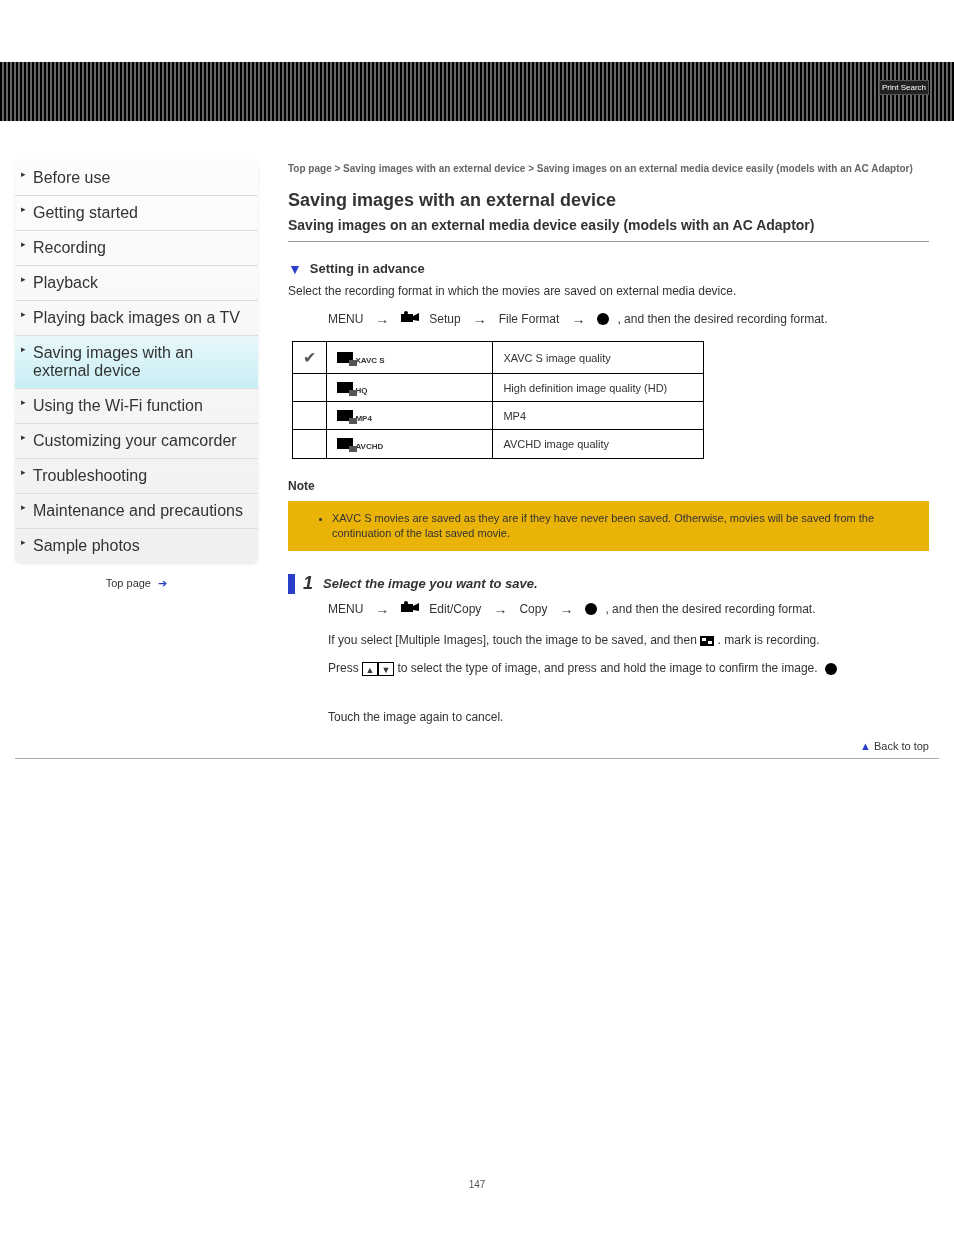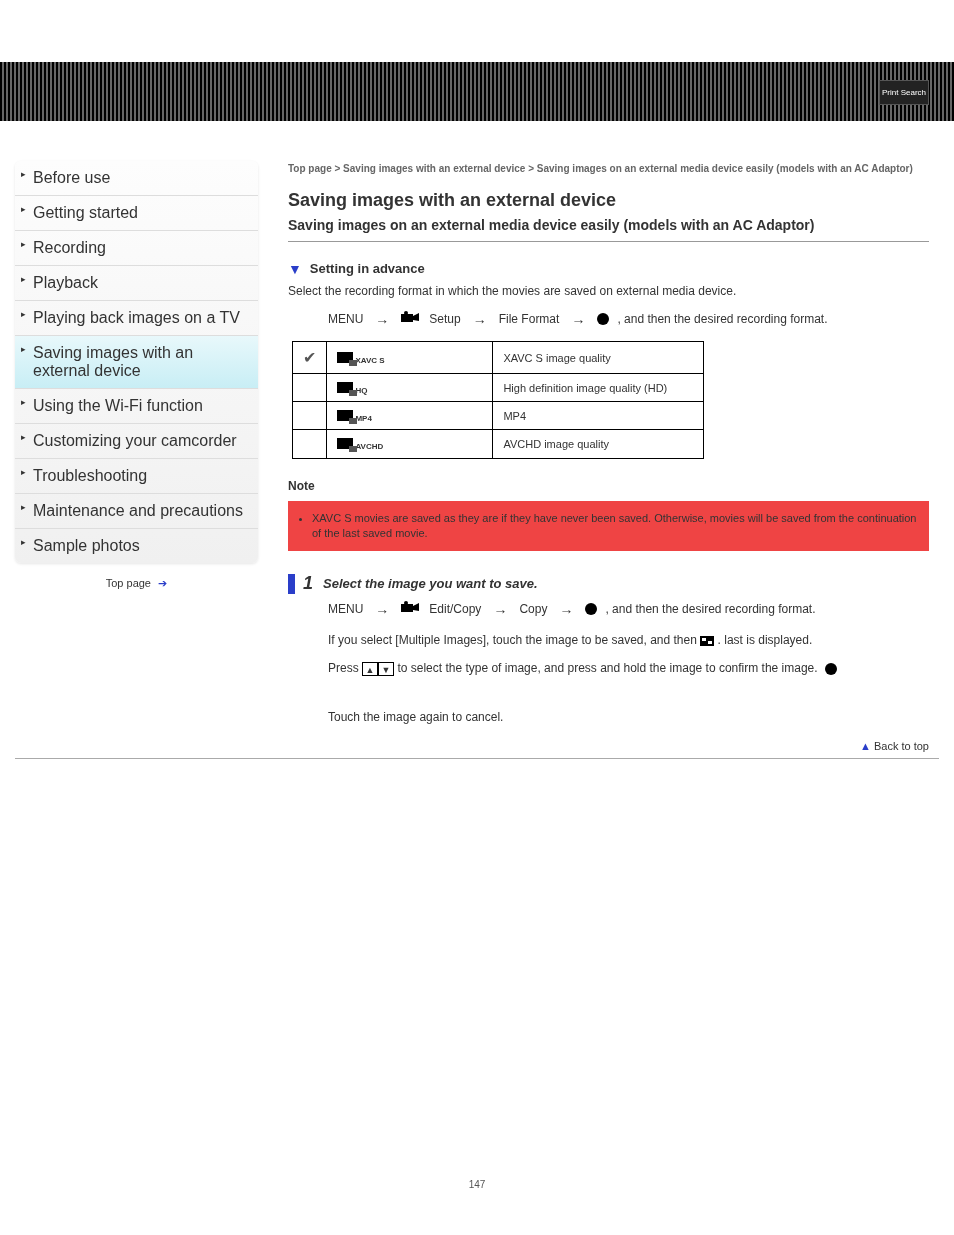--- a/index.html
+++ b/index.html
@@ -15,21 +15,21 @@
   position: absolute;
   top: 0; left: 0; right: 0;
   height: 8px;
   background: #fff;
 }
 .header-badge {
   position: absolute;
   right: 25px;
   top: 26px;
   width: 50px;
-  height: 25px;
+  height: 15px;
   background: #222;
   border: 1px solid #555;
   color: #fff;
   font-size: 8px;
   display: flex;
   align-items: center;
   justify-content: center;
   text-align: center;
 }
 .layout { display: flex; padding: 40px 15px 0 15px; gap: 30px; }
@@ -83,21 +83,21 @@
 .cam-icon { display: inline-block; }
 .dot { display: inline-block; width: 12px; height: 12px; background: #000; border-radius: 50%; vertical-align: middle; }
 table.opts { border-collapse: collapse; margin-left: 4px; margin-bottom: 20px; width: 412px;}
 table.opts td { border: 1px solid #000; padding: 6px 10px; font-size: 11px; vertical-align: middle; }
 table.opts td.check { width: 32px; text-align: center; }
 table.opts td.iconcol { width: 166px; }
 .check-icon { font-size: 16px; color: #555; }
 .filmstrip { display: inline-block; width: 16px; height: 11px; background: #000; position: relative; vertical-align: middle; margin-right: 2px; }
 .filmstrip::after { content: ""; position: absolute; right: -4px; bottom: -3px; width: 8px; height: 6px; background: #555; }
 .sub { font-size: 8px; font-weight: bold; vertical-align: sub; }
-.note-box { background: #ef4444; padding: 10px 12px; margin: 8px 0 22px 0; }
+.note-box { background: #eab308; padding: 10px 32px; margin: 8px 0 22px 0; }
 .note-box ul { list-style: disc; margin-left: 12px; }
 .note-box li { font-size: 11px; line-height: 1.4; }
 .step-bar { width: 7px; height: 20px; background: #2a3ec9; display: inline-block; vertical-align: middle; margin-right: 8px; }
 .step-line { display: flex; align-items: center; margin-bottom: 6px; }
 .step-num { font-size: 18px; font-weight: bold; font-style: italic; margin-right: 10px; }
 .step-text { font-size: 13px; font-style: italic; font-weight: bold; }
 .mosaic { display: inline-block; width: 14px; height: 10px; background: #000; position: relative; vertical-align: middle; }
 .mosaic::before { content: ""; position: absolute; width: 4px; height: 3px; background: #fff; top: 2px; left: 2px; }
 .mosaic::after { content: ""; position: absolute; width: 4px; height: 3px; background: #fff; bottom: 2px; right: 2px; }
 .updown { display: inline-block; border: 1px solid #000; width: 16px; height: 14px; text-align: center; font-size: 9px; line-height: 14px; vertical-align: middle; }
@@ -216,21 +216,21 @@
       <span class="arrow">→</span>
       <span>Copy</span>
       <span class="arrow">→</span>
       <span class="dot"></span>
       <span>, and then the desired recording format.</span>
     </div>
 
     <div class="para" style="margin-left:40px;">
       <span>If you select [Multiple Images], touch the image to be saved, and then</span>
       <span class="mosaic"></span>
-      <span>. last is displayed.</span>
+      <span>. mark is recording.</span>
     </div>
 
     <div class="para" style="margin-left:40px;">
       <span>Press</span>
       <span class="updown">▲</span><span class="updown">▼</span>
       <span>to select the type of image, and press and hold the image to confirm the image.</span>
       <span class="dot" style="margin-left:4px;"></span>
     </div>
     <div class="para" style="margin-left:40px;margin-top:31px;">Touch the image again to cancel.</div>
 

